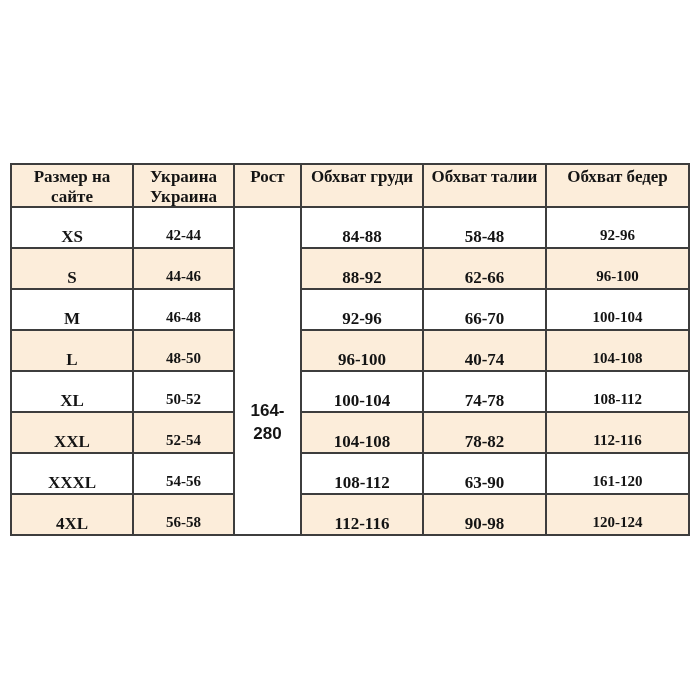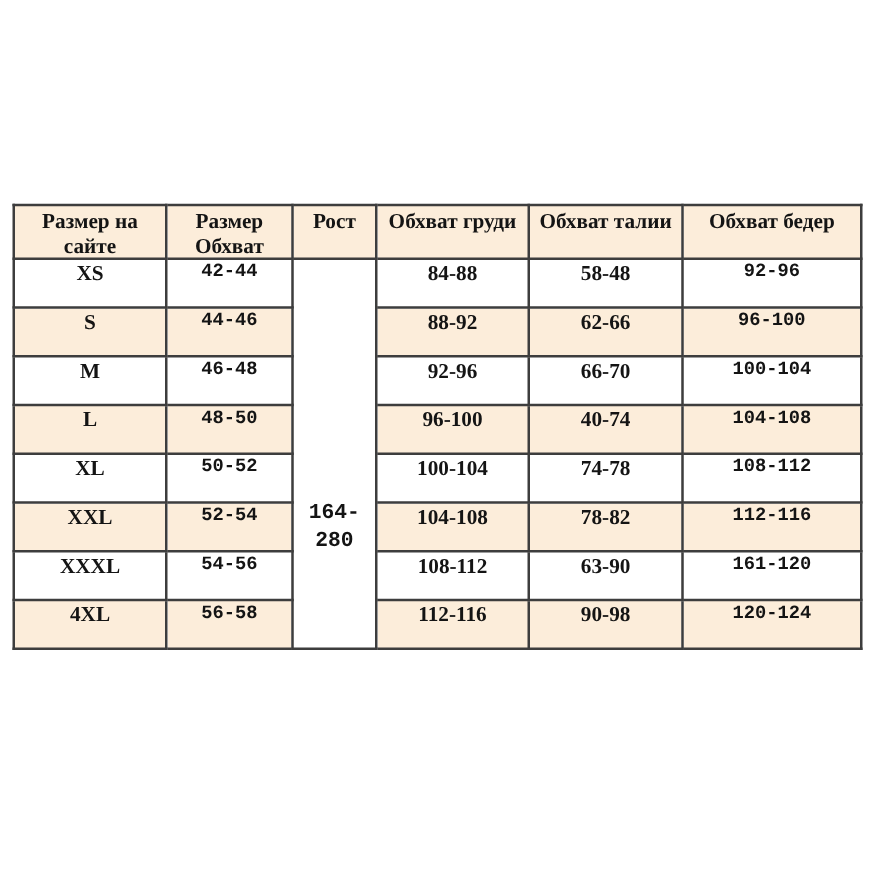--- a/index.html
+++ b/index.html
@@ -32,29 +32,29 @@
   thead th{
     height:41px;
     font-size:17px;
     line-height:1.16;
     background:var(--stripe,#fcedda);
     padding-top:2px;
     font-family:"Liberation Serif","DejaVu Serif",serif;
   }
   tbody td{
     height:39px;
-    padding-top:1px;
+    padding-top:19px;
   }
   td.serif{ font-family:"Liberation Serif","DejaVu Serif",serif; font-size:17px; }
-  td.sans{ font-family:Liberation Mono, monospace; font-size:15px; letter-spacing:0px; }
+  td.sans{ font-family:Liberation Serif, serif; font-size:15px; letter-spacing:0px; }
   tr.stripe td{ background:var(--stripe,#fcedda); }
   td.rost-cell{
     background:var(--background,#ffffff);
     padding:0;
-    font-family:Liberation Mono, monospace;
+    font-family:Liberation Sans, sans-serif;
     font-size:17px;
   }
   .rost-text{
     margin-top:192px;
     line-height:1.3;
     font-weight:bold;
   }
 </style>
 </head>
 <body>
@@ -65,21 +65,21 @@
       <col style="width:122px">
       <col style="width:101px">
       <col style="width:67px">
       <col style="width:122px">
       <col style="width:123px">
       <col style="width:143px">
     </colgroup>
     <thead>
       <tr>
         <th>Размер на сайте</th>
-        <th>Размер Обхват</th>
+        <th>Украина Украина</th>
         <th>Рост</th>
         <th>Обхват груди</th>
         <th>Обхват талии</th>
         <th>Обхват бедер</th>
       </tr>
     </thead>
     <tbody>
       <tr>
         <td class="serif">XS</td>
         <td class="sans">42-44</td>

